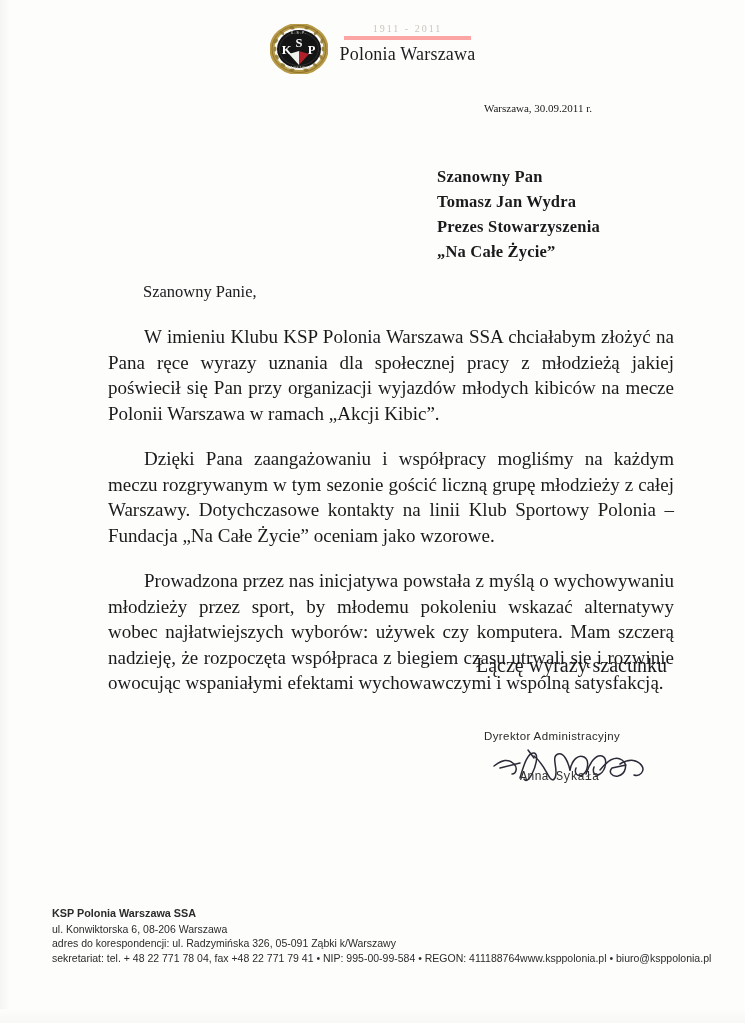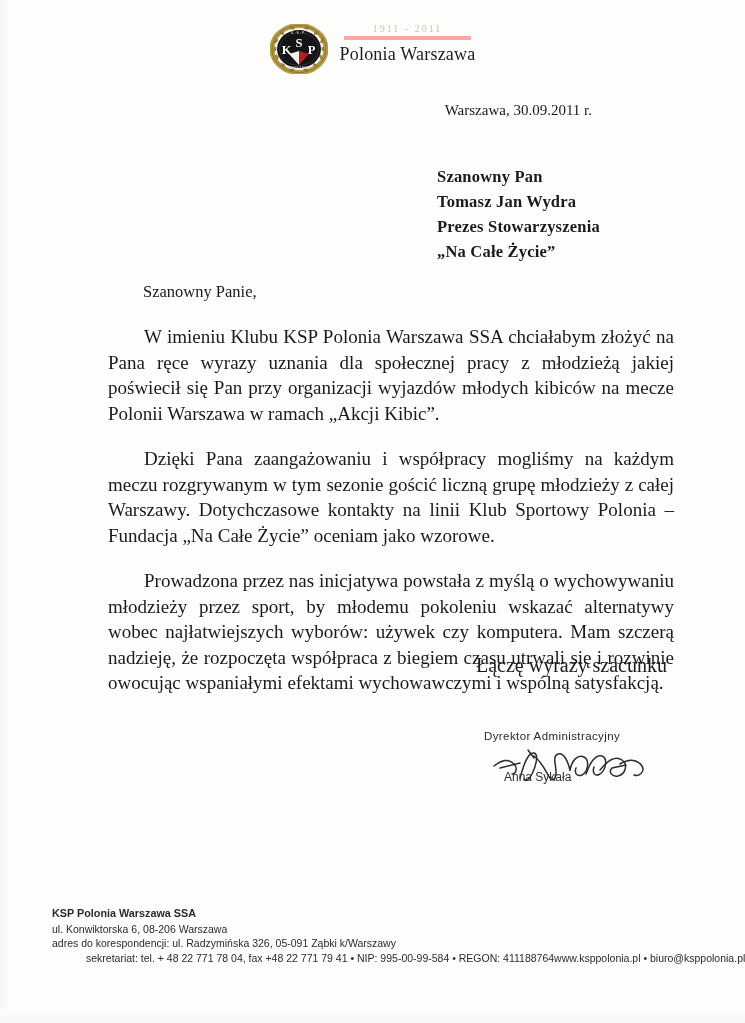--- a/index.html
+++ b/index.html
@@ -74,21 +74,21 @@
   }
 
   
   .date-line {
     position: absolute;
     left: 0; top: 102px;
     width: 660px;
     padding-right: 68px;
     box-sizing: border-box;
     text-align: right;
-    font-size: 15px;
+    font-size: 11px;
   }
 
   
   .addressee {
     position: absolute;
     left: 437px; top: 164px;
     font-weight: bold;
     font-size: 16.5px;
     line-height: 25px;
     letter-spacing: 0.2px;
@@ -146,22 +146,22 @@
     margin-top: 2px;
   }
   .sig-scribble {
     position: absolute;
     left: 6px; top: 0;
     width: 160px;
     height: 44px;
   }
   .sig-name {
     position: absolute;
-    left: 20px; top: 26px;
-    font-family: Liberation Sans, sans-serif;
+    left: 36px; top: 26px;
+    font-family: Liberation Mono, monospace;
     font-size: 12px;
     color: #2f2f2f;
     white-space: nowrap;
   }
 
   
   .footer {
     position: absolute;
     left: 52px; top: 906px;
     width: 645px;
@@ -172,21 +172,20 @@
   }
   .footer-name {
     font-weight: bold;
     font-size: 10.8px;
     margin-bottom: 1px;
   }
   .footer-row {
     display: flex;
     justify-content: space-between;
     align-items: baseline;
-    margin-left: 34px;
   }
   .footer-contacts { white-space: nowrap; }
   .footer-web { white-space: nowrap; }
 </style>
 </head>
 <body>
 
 <div id="page">
 
   <div class="letterhead">

